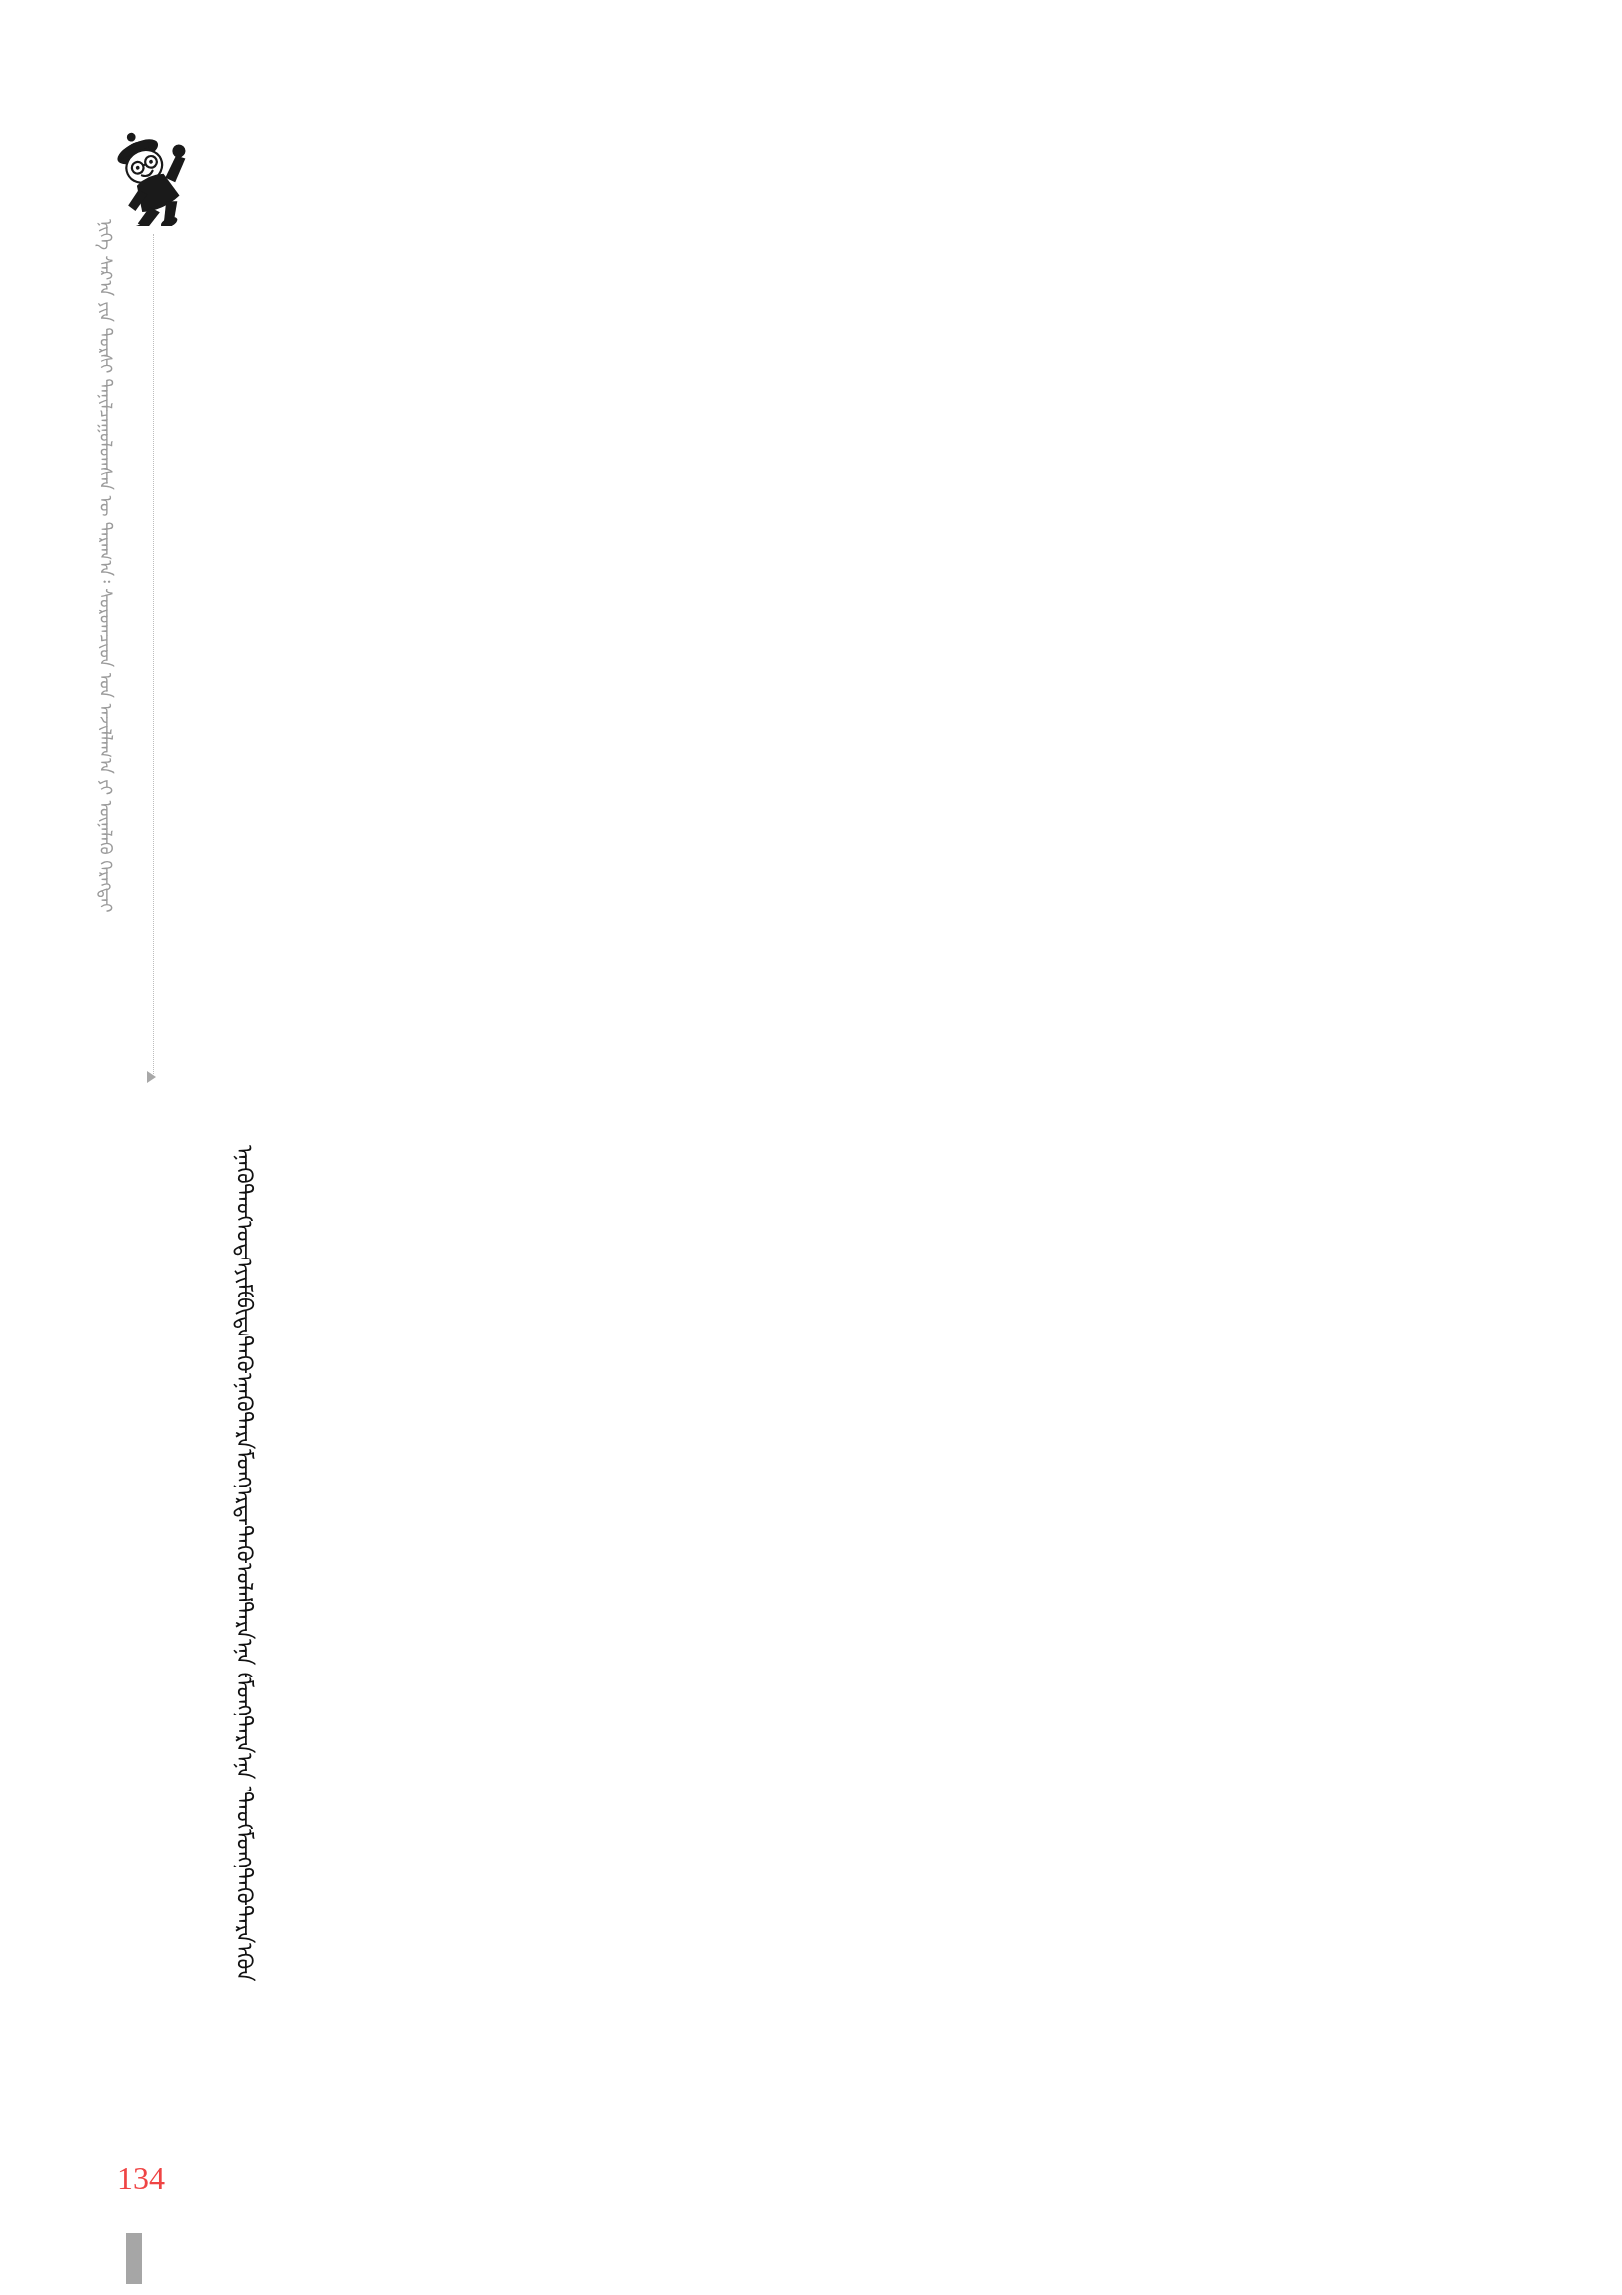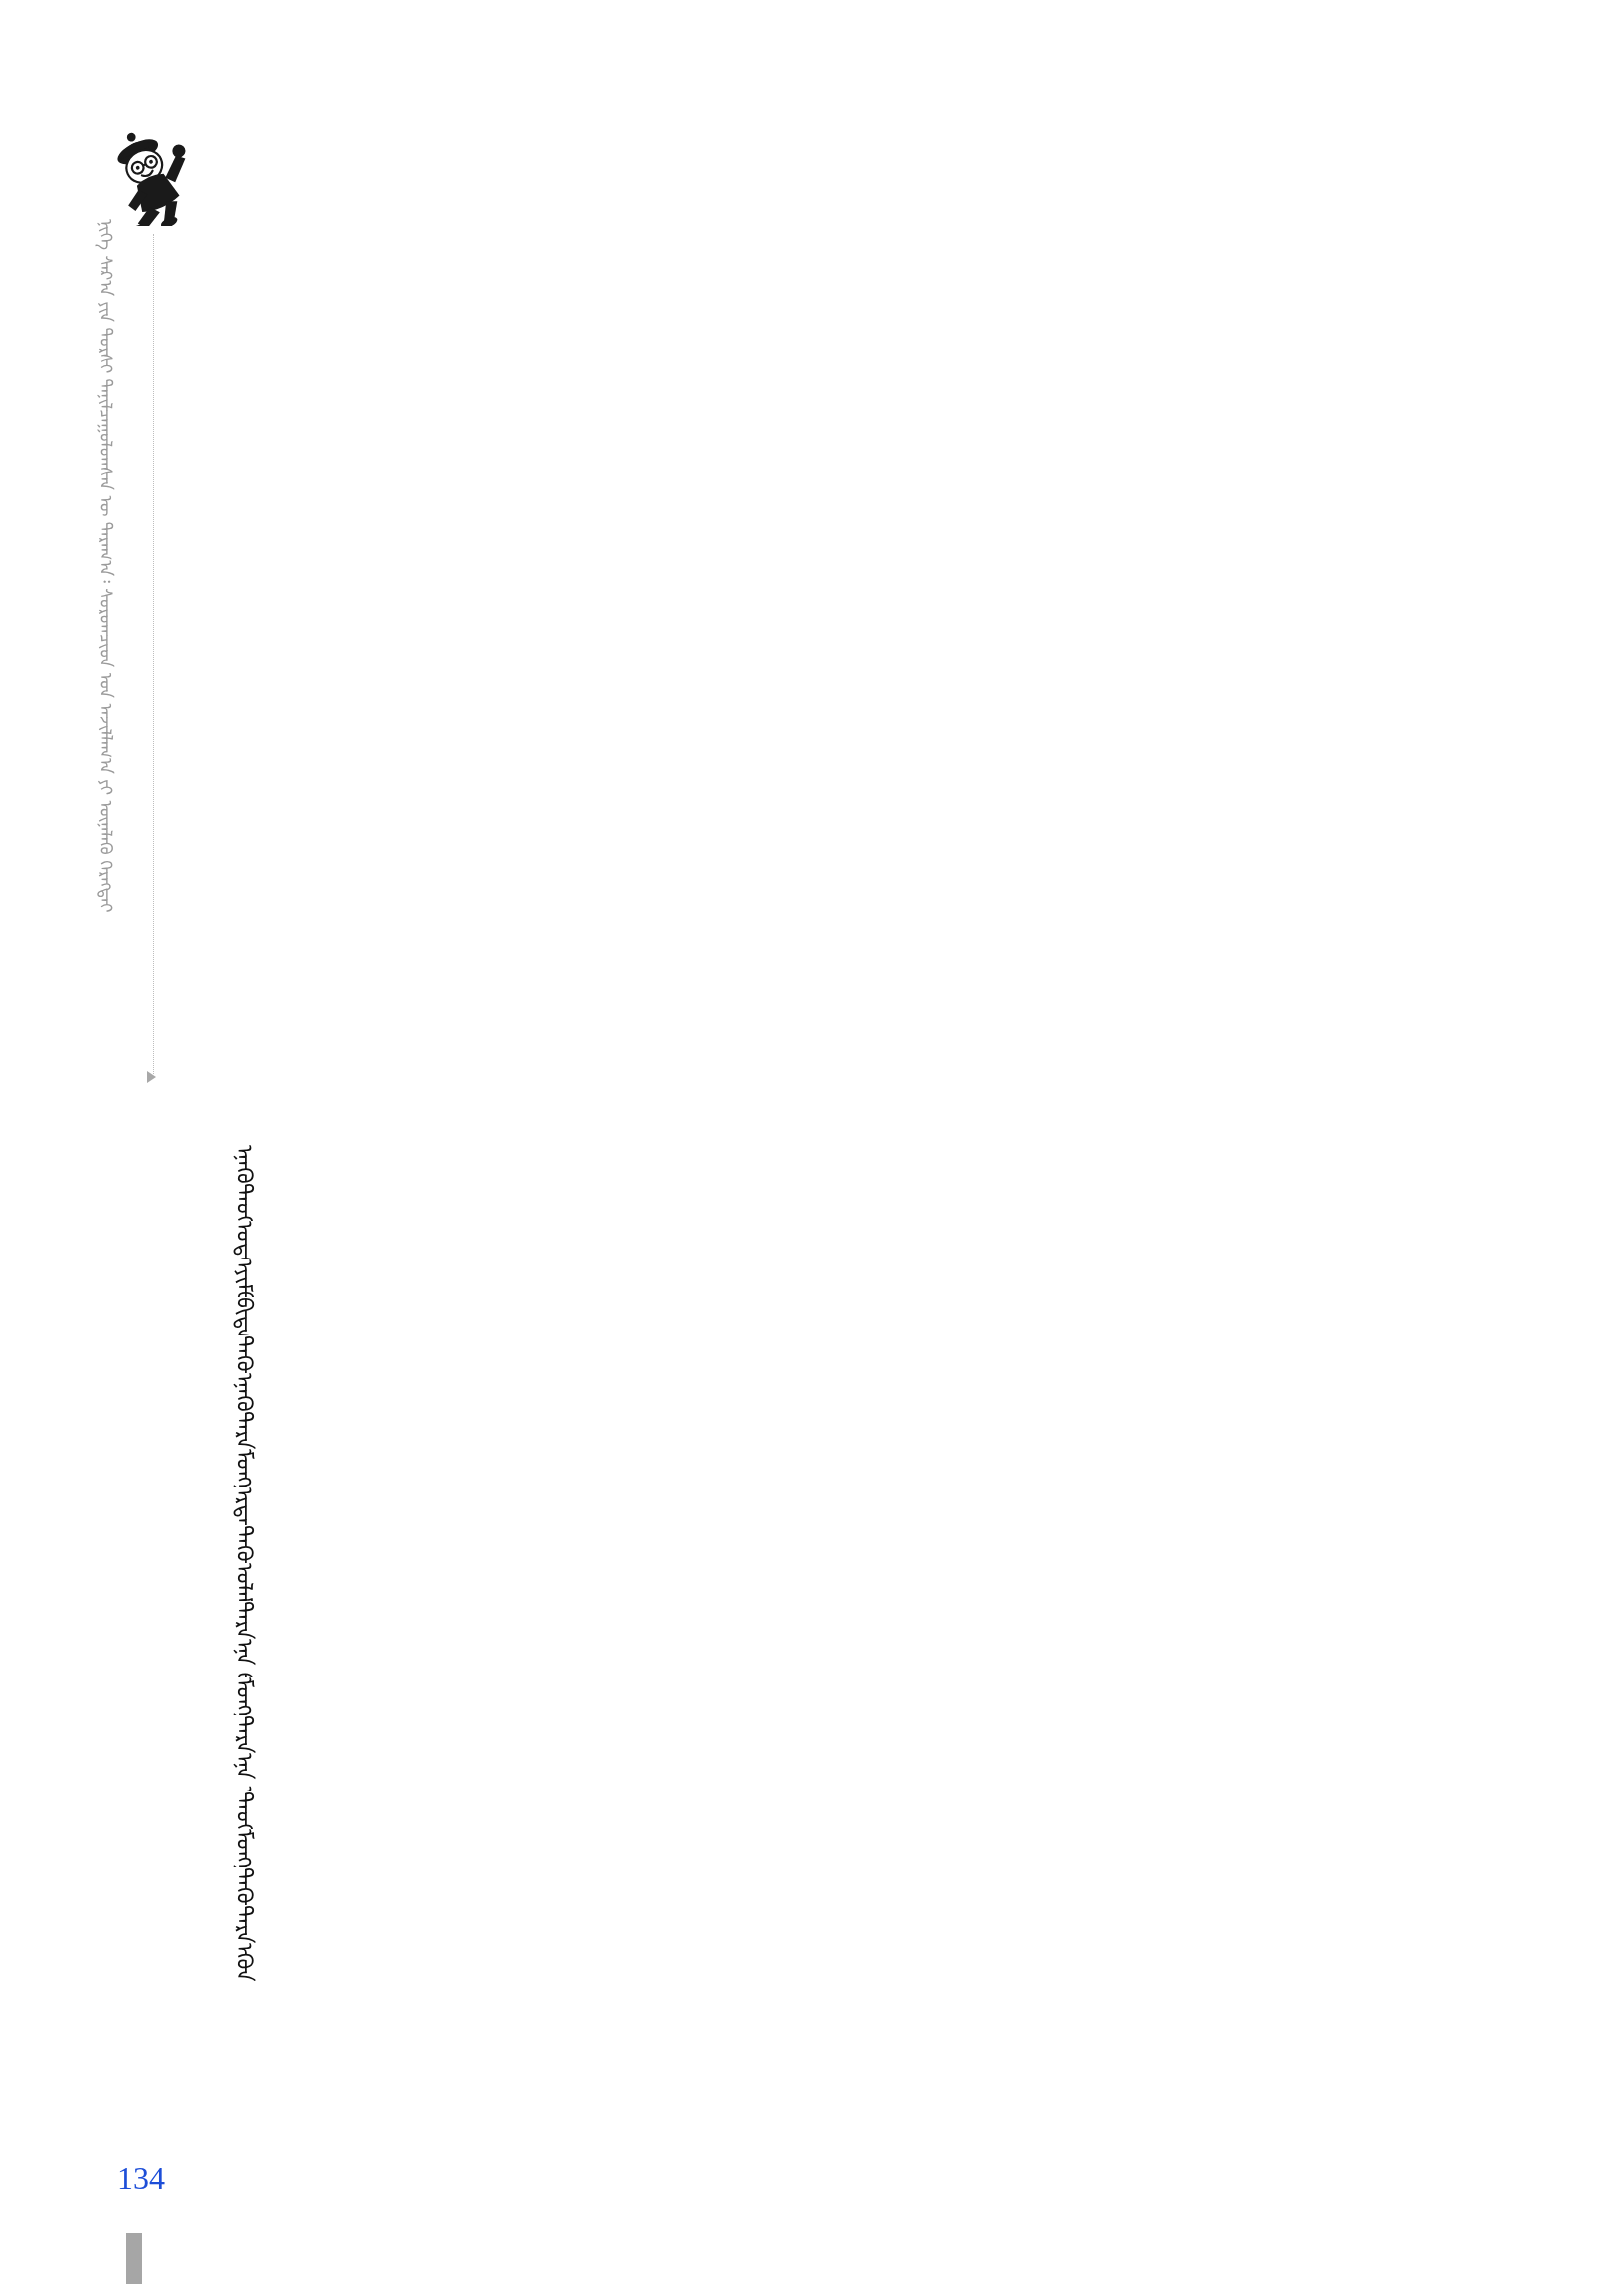--- a/index.html
+++ b/index.html
@@ -100,21 +100,21 @@
     height: 102px;
   }
 
   
   .page-number {
     position: absolute;
     left: 117px;
     top: 2160px;
     font-family: "Liberation Serif", serif;
     font-size: 32px;
-    color: #1d4ed8;
+    color: #ef4444;
   }
   .footer-bar {
     position: absolute;
     left: 126px;
     top: 2233px;
     width: 16px;
     height: 51px;
     background: #a6a6a6;
   }
 </style>

